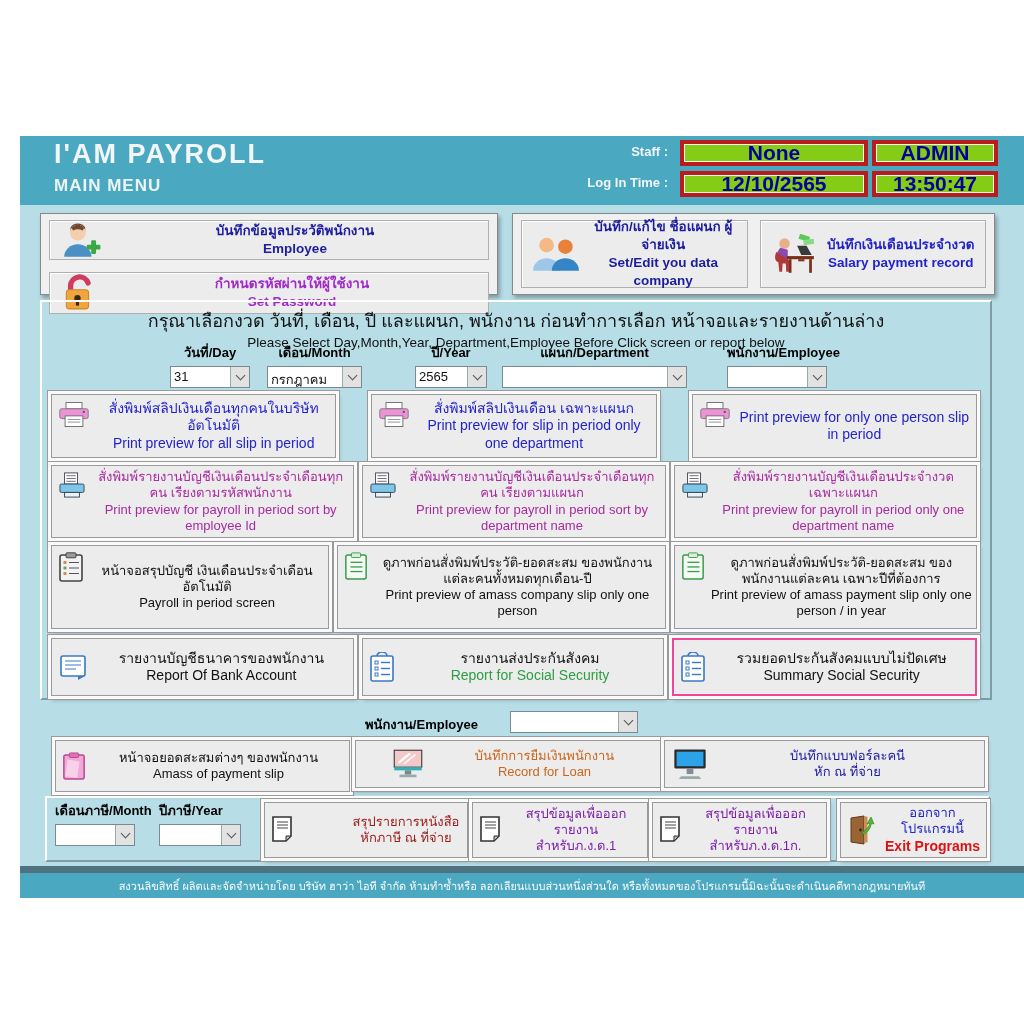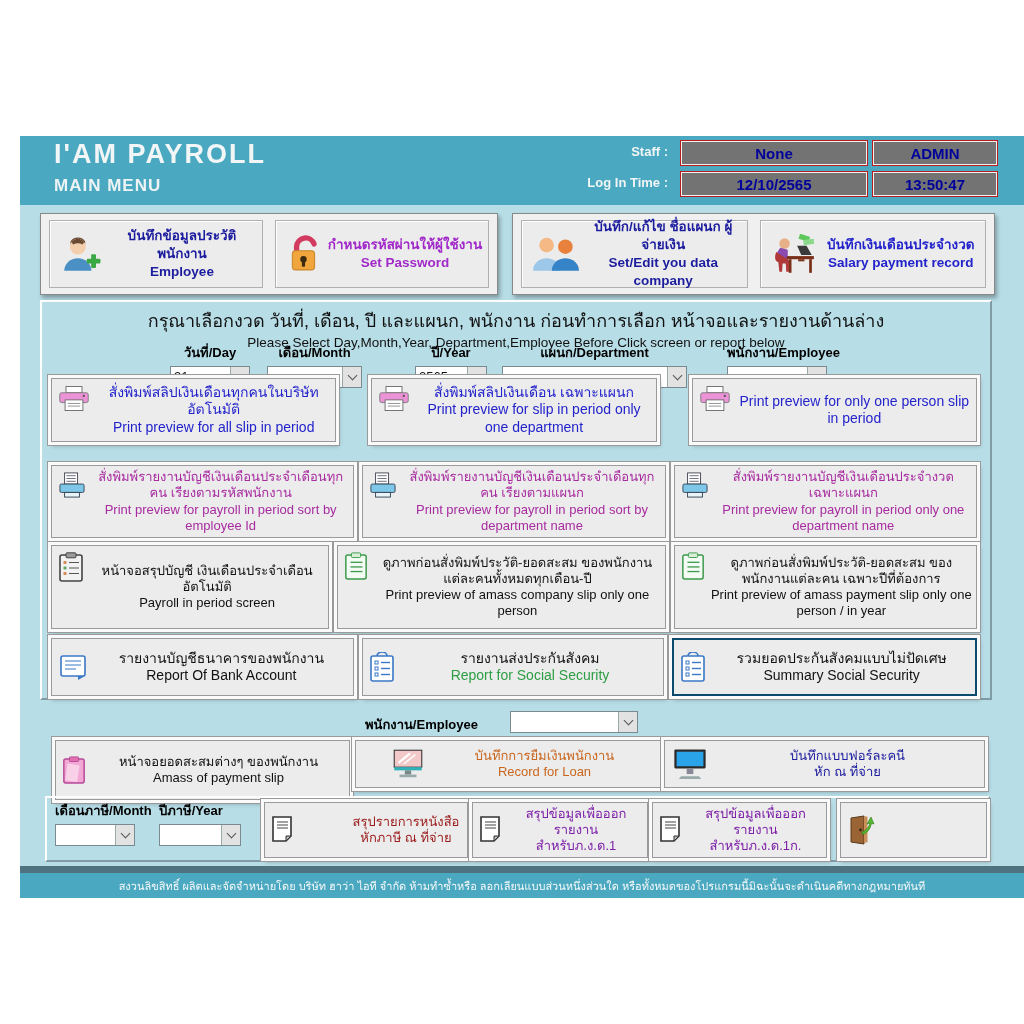--- a/index.html
+++ b/index.html
@@ -5,22 +5,22 @@
   * { margin:0; padding:0; box-sizing:border-box; }
   html,body { width:1024px; height:1024px; background:#ffffff; font-family:"Liberation Sans","DejaVu Sans",sans-serif; }
   .page { position:relative; width:1024px; height:1024px; background:#fff; overflow:hidden; }
   .window { position:absolute; left:20px; top:136px; width:1004px; height:762px; background:#b7dde6; }
 
   
   .hdr { position:absolute; left:0; top:0; width:100%; height:69px; background:#4aa8c0; }
   .hdr-title { position:absolute; left:34px; top:3px; font-size:27px; font-weight:bold; color:#f2f6f7; letter-spacing:2px; }
   .hdr-sub { position:absolute; left:34px; top:40px; font-size:17px; font-weight:bold; color:#eef4f6; letter-spacing:1px; }
   .hdr-label { position:absolute; width:110px; text-align:right; font-size:13px; font-weight:bold; color:#f0f5f6; }
-  .hdr-box { position:absolute; height:26px; background:#737373; border:1px solid #b91c1c; box-shadow:inset 0 0 0 1px #f2f2f2;
-             display:flex; align-items:center; justify-content:center; font-size:15px; font-weight:bold; color:#00009b; }
+  .hdr-box { position:absolute; height:26px; background:#84cc16; border:4px solid #b91c1c; box-shadow:inset 0 0 0 1px #f2f2f2;
+             display:flex; align-items:center; justify-content:center; font-size:21px; font-weight:bold; color:#00009b; }
 
   
   .mbtn { background:#ececec; border:1px solid #9a9a9a; box-shadow:0 0 0 3px #fafafa,0 0 0 4px #9a9a9a,2px 3px 4px 1px rgba(0,0,0,.25);
           display:flex; align-items:center; cursor:pointer; }
   .mbtn .txt { flex:1; text-align:center; line-height:1.25; padding:2px 4px; }
   .mbtn svg { flex:0 0 auto; margin:0 2px 0 6px; }
   .icon-top { align-self:flex-start; margin-top:6px !important; }
 
   .c-navy { color:#1c1c9e; } .c-blue { color:#2323cc; } .c-mag { color:#a82ba0; }
   .c-pur { color:#a128c9; } .c-grn { color:#2e9e44; } .c-org { color:#c9661e; }
@@ -68,21 +68,21 @@
     <div class="hdr-title">I'AM  PAYROLL</div>
     <div class="hdr-sub">MAIN  MENU</div>
     <div class="hdr-label" style="left:538px;top:8px;">Staff :</div>
     <div class="hdr-box" style="left:660px;top:4px;width:188px;">None</div>
     <div class="hdr-box" style="left:852px;top:4px;width:126px;">ADMIN</div>
     <div class="hdr-label" style="left:538px;top:39px;">Log In Time :</div>
     <div class="hdr-box" style="left:660px;top:35px;width:188px;">12/10/2565</div>
     <div class="hdr-box" style="left:852px;top:35px;width:126px;">13:50:47</div>
   </div>
 
-  <div class="grp" style="left:20px;top:77px;width:458px;height:82px;">
+  <div class="grp" style="left:20px;top:77px;width:458px;height:82px;flex-direction:column;">
     <div class="tbtn">
       <svg width="42" height="38" viewBox="0 0 40 36">
         <path d="M10 6 a8 7 0 0 1 14 0 v4 h-14 z" fill="#6a4a33"></path>
         <circle cx="17" cy="11" r="7.5" fill="#f3cfae"></circle>
         <path d="M11 6.5 a7 6 0 0 1 12 0 l-1.5 2.5 a9 9 0 0 0 -9 0 z" fill="#6a4a33"></path>
         <path d="M4 34 a13 12 0 0 1 26 0 z" fill="#4a90c4"></path>
         <rect x="25.5" y="22.5" width="13" height="4.6" rx="1" fill="#3aa843"></rect>
         <rect x="29.7" y="18.3" width="4.6" height="13" rx="1" fill="#3aa843"></rect>
       </svg>
       <div class="txt c-navy">
@@ -182,21 +182,21 @@
     <div class="sel" style="left:685px;top:40px;width:100px;">
       <div class="sel-label">พนักงาน/Employee</div>
       <div class="dd">
         <span class="dd-val"></span>
         <span class="dd-arr">
               <i></i>
             </span>
       </div>
     </div>
 
-    <div class="prow" style="top:76px;height:64px;gap:35px;">
+    <div class="prow" style="top:92px;height:64px;gap:35px;">
       <div class="mbtn">
         <svg class="icon-top" width="32" height="28" viewBox="0 0 36 30">
           <rect x="9" y="1" width="18" height="7" fill="#fff" stroke="#666"></rect>
           <rect x="2" y="8" width="32" height="11" rx="2" fill="#ec93d8" stroke="#777"></rect>
           <circle cx="29" cy="11.5" r="1.3" fill="#555"></circle>
           <rect x="8" y="16" width="20" height="12" fill="#fff" stroke="#666"></rect>
           <line x1="11" y1="20" x2="25" y2="20" stroke="#888"></line>
               <line x1="11" y1="23" x2="25" y2="23" stroke="#888"></line>
         </svg>
         <div class="txt c-blue fs14">
@@ -346,21 +346,21 @@
           <rect x="6" y="15" width="3" height="3" fill="none" stroke="#3a78c8"></rect>
               <line x1="12" y1="16.5" x2="21" y2="16.5" stroke="#3a78c8" stroke-width="1.4"></line>
           <rect x="6" y="21" width="3" height="3" fill="none" stroke="#3a78c8"></rect>
               <line x1="12" y1="22.5" x2="21" y2="22.5" stroke="#3a78c8" stroke-width="1.4"></line>
         </svg>
         <div class="txt fs14">
           <div class="c-blk">รายงานส่งประกันสังคม</div>
           <div class="c-grn">Report for Social Security</div>
         </div>
       </div>
-      <div class="mbtn" style="border:2px solid #0c4a6e;">
+      <div class="mbtn" style="border:2px solid #ec4899;">
         <svg width="26" height="30" viewBox="0 0 26 30">
           <rect x="2" y="4" width="22" height="25" rx="2" fill="#fff" stroke="#3a78c8" stroke-width="1.6"></rect>
           <path d="M8 4 a5 4 0 0 1 10 0" fill="none" stroke="#3a78c8" stroke-width="1.6"></path>
           <rect x="6" y="9" width="3" height="3" fill="none" stroke="#3a78c8"></rect>
               <line x1="12" y1="10.5" x2="21" y2="10.5" stroke="#3a78c8" stroke-width="1.4"></line>
           <rect x="6" y="15" width="3" height="3" fill="none" stroke="#3a78c8"></rect>
               <line x1="12" y1="16.5" x2="21" y2="16.5" stroke="#3a78c8" stroke-width="1.4"></line>
           <rect x="6" y="21" width="3" height="3" fill="none" stroke="#3a78c8"></rect>
               <line x1="12" y1="22.5" x2="21" y2="22.5" stroke="#3a78c8" stroke-width="1.4"></line>
         </svg>
@@ -373,21 +373,21 @@
   </div>
 
   <div class="emp-label" style="left:345px;top:578px;">พนักงาน/Employee</div>
   <div class="dd" style="position:absolute;left:490px;top:575px;width:128px;">
     <span class="dd-val"></span>
     <span class="dd-arr">
           <i></i>
         </span>
   </div>
 
-  <div class="mbtn" style="position:absolute;left:35px;top:604px;width:295px;height:60px;">
+  <div class="mbtn" style="position:absolute;left:35px;top:604px;width:295px;height:52px;">
     <svg width="24" height="30" viewBox="0 0 26 30">
       <rect x="2" y="3" width="22" height="26" rx="2" fill="#f2a8d4" stroke="#b84898" stroke-width="1.6"></rect>
       <rect x="8" y="0.8" width="10" height="5" rx="1" fill="#e070b0" stroke="#b84898"></rect>
       <path d="M6 8 l13 2 -2.5 18 -13 -2 z" fill="#f8d0e8"></path>
     </svg>
     <div class="txt c-blk fs13">
       <div>หน้าจอยอดสะสมต่างๆ ของพนักงาน</div>
       <div>Amass of payment slip</div>
     </div>
   </div>
@@ -477,20 +477,24 @@
         <div>สำหรับภ.ง.ด.1ก.</div>
       </div>
     </div>
     <div class="mbtn" style="position:absolute;left:793px;top:4px;width:147px;height:56px;">
       <svg width="30" height="30" viewBox="0 0 30 30">
         <path d="M4 3 l13 -2 v28 l-13 -2 z" fill="#9a6434" stroke="#5a3a1a"></path>
         <rect x="17" y="1.5" width="3.5" height="26" fill="#c89058"></rect>
         <circle cx="13.5" cy="15" r="1.4" fill="#3a2510"></circle>
         <path d="M15 17 q6 -2 8 -9 l-3 1 4 -7 3 7 -2.5 -.5 q-2 9 -9 11 z" fill="#55b833" stroke="#2a7a18" stroke-width=".6"></path>
       </svg>
+      <div class="txt fs13">
+        <div class="c-blue">ออกจากโปรแกรมนี้</div>
+        <div class="c-red b" style="font-size:14px;">Exit Programs</div>
+      </div>
     </div>
   </div>
 
   <div class="darkstrip"></div>
   <div class="ftr">สงวนลิขสิทธิ์ ผลิตและจัดจำหน่ายโดย บริษัท ฮาว่า ไอที จำกัด  ห้ามทำซ้ำหรือ ลอกเลียนแบบส่วนหนึ่งส่วนใด หรือทั้งหมดของโปรแกรมนี้มิฉะนั้นจะดำเนินคดีทางกฎหมายทันที</div>
 
 </div>
 </div>
 
 </body></html>

